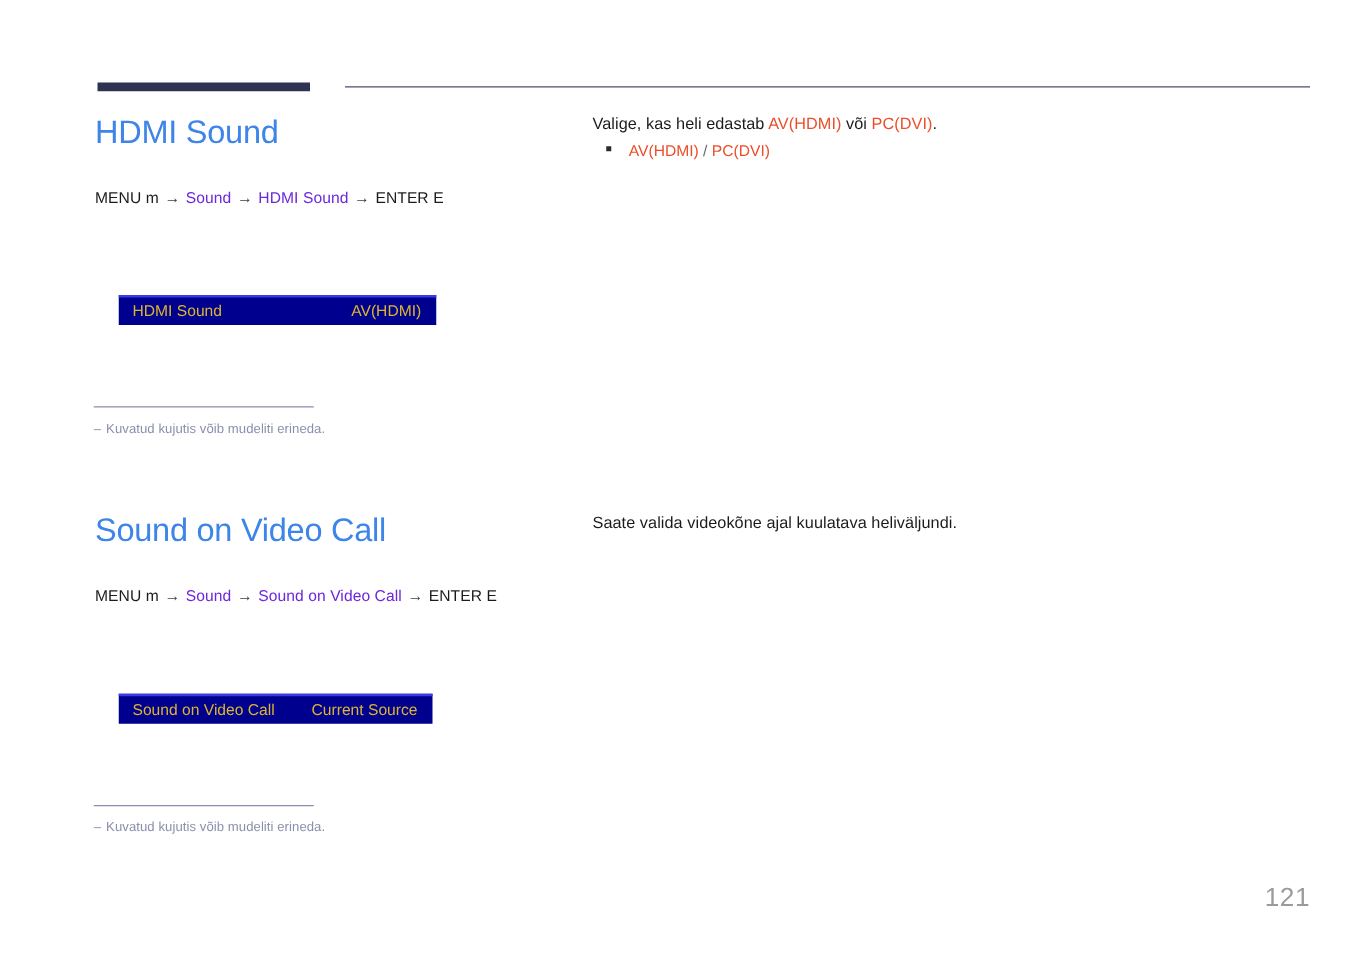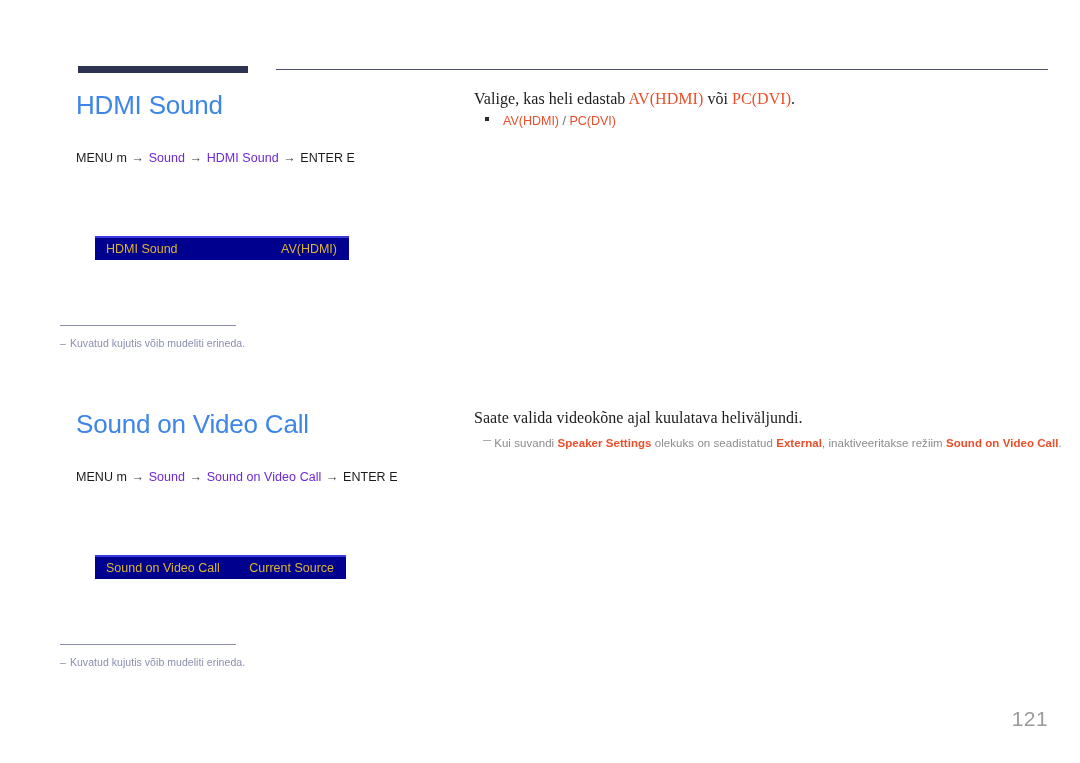--- a/index.html
+++ b/index.html
@@ -113,45 +113,44 @@
     left: 11px;
   }
   .osd-value {
     position: absolute;
     right: 12px;
   }
 
   
   .footnote {
     position: absolute;
-    left: 37px;
+    left: 52px;
   }
   .footnote-1 { top: 325px; }
   .footnote-2 { top: 644px; }
   .footnote-rule {
     width: 176px;
     height: 1px;
     background: #8b8fad;
   }
   .footnote-text {
     margin-top: 11px;
     font-size: 10.5px;
     color: #8b8fad;
     letter-spacing: 0.05px;
     white-space: nowrap;
   }
   .footnote-dash { padding-right: 4px; }
 
   
   .body-line {
-    font-size: 16px;
+    font-size: 13px;
     color: #1b1b1b;
     letter-spacing: 0.05px;
     line-height: 17px;
-    font-family: Liberation Serif, serif;
   }
   .body-line .accent { color: #ea4f2b; }
 
   .bullet-row {
     margin-top: 6px;
     padding-left: 11px;
     font-size: 12.5px;
     line-height: 17px;
     color: #ea4f2b;
     display: flex;
@@ -263,23 +262,20 @@
         <span>ENTER</span><span>&nbsp;</span><span class="keycap">E</span>
       </div>
     </div>
 
     <div class="col-right">
       <div class="body-line">
         <span>Saate valida videokõne ajal kuulatava heliväljundi.</span>
       </div>
 
 
-      <div class="note-row">
-        <span class="note-dash">─</span><span>Kui suvandi </span><span class="accent">Speaker Settings</span><span> olekuks on seadistatud </span><span class="accent">External</span><span>, inaktiveeritakse režiim </span><span class="accent">Sound on Video Call</span><span>.</span>
-      </div>
     </div>
   </div>
 
   <div class="osd-box osd-box-2">
     <span class="osd-label">Sound on Video Call</span>
     <span class="osd-value">Current Source</span>
   </div>
 
   <div class="footnote footnote-2">
     <div class="footnote-rule"></div>

